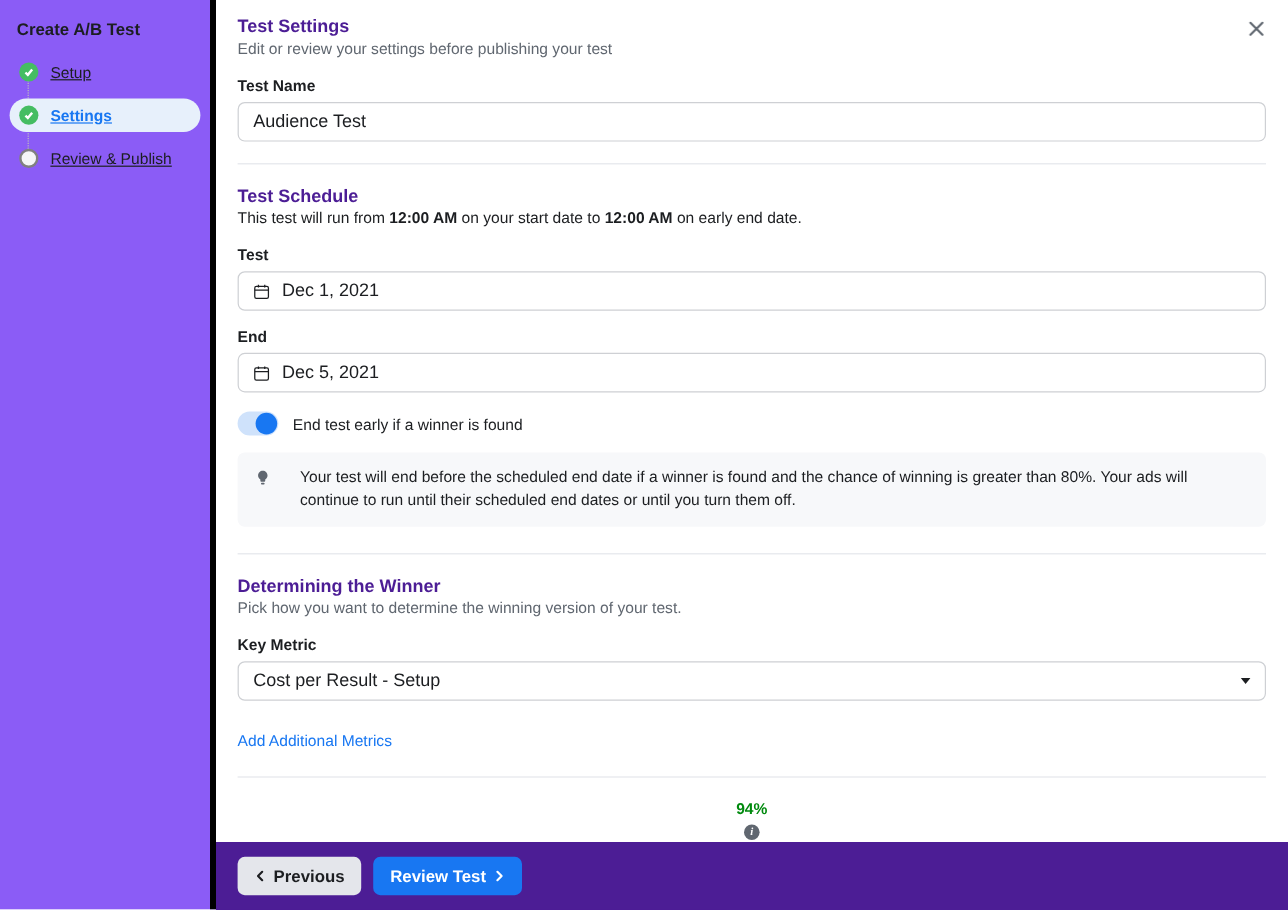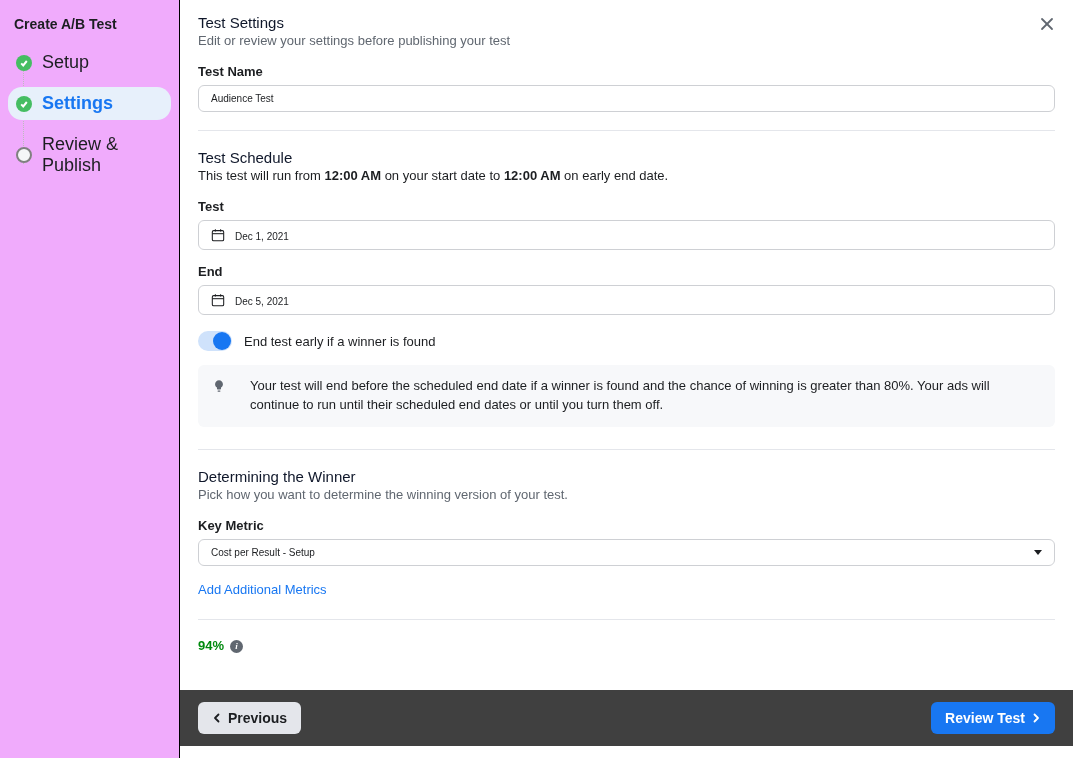--- a/index.html
+++ b/index.html
@@ -8,22 +8,22 @@
       font-size: 13px;
       color: #1c1e21;
       background: #fff;
       width: 1073px;
       height: 758px;
       overflow: hidden;
     }
     .app { display: flex; height: 758px; }
     .sidebar {
       width: 180px;
-      background: #f0abfc;
-      border-right: 1px solid #000000;
+      background: #8b5cf6;
+      border-right: 5px solid #000000;
       padding: 12px 8px;
     }
     .sidebar h1 {
       font-size: 14px;
       font-weight: 700;
       color: #1c1e21;
       padding: 4px 6px 14px 6px;
     }
     .steps { position: relative; }
     .steps::before {
@@ -65,22 +65,23 @@
     .step.pending .circle {
       border: 2px solid #808080;
       background: #f5f6f7;
     }
     .step .check {
       width: 8px; height: 8px;
       stroke: #fff; stroke-width: 2.5; fill: none;
     }
     .step .label {
       margin-left: 10px;
-      font-size: 18px;
-      color: #1c1e21;
+      font-size: 13px;
+      color: #1c1e21;
+      text-decoration: underline;
     }
     .step.active .label { color: #1877f2; font-weight: 600; }
     .step + .step { margin-top: 8px; }
 
     .main {
       flex: 1;
       position: relative;
       display: flex;
       flex-direction: column;
     }
@@ -94,22 +95,22 @@
       top: 10px; right: 12px;
       width: 28px; height: 28px;
       display: flex; align-items: center; justify-content: center;
       border-radius: 4px;
       cursor: pointer;
       color: #606770;
     }
 
     h2.section-title {
       font-size: 15px;
-      font-weight: 400;
-      color: #0f172a;
+      font-weight: 700;
+      color: #4c1d95;
       margin-bottom: 2px;
     }
     .section-desc {
       font-size: 13px;
       color: #606770;
       margin-bottom: 16px;
     }
     .section { margin-bottom: 22px; }
     .divider {
       border-top: 1px solid #e4e6eb;
@@ -120,28 +121,28 @@
       font-size: 13px;
       font-weight: 700;
       color: #1c1e21;
       margin-bottom: 6px;
     }
     .text-input, .date-input, .select-input {
       width: 100%;
       border: 1px solid #ced0d4;
       border-radius: 6px;
       padding: 7px 12px;
-      font-size: 10px;
+      font-size: 15px;
       color: #1c1e21;
       background: #fff;
       font-family: inherit;
     }
     .date-input {
       display: flex;
-      align-items: flex-end;
+      align-items: center;
       gap: 10px;
       cursor: pointer;
     }
     .cal-icon {
       width: 14px; height: 14px;
       flex-shrink: 0;
     }
     .select-input {
       display: flex;
       align-items: center;
@@ -197,28 +198,29 @@
       flex-shrink: 0;
       margin-top: 2px;
       color: #606770;
     }
 
     .add-link {
       color: #1877f2;
       font-size: 13px;
       cursor: pointer;
       display: inline-block;
-      margin-top: 2px;
+      margin-top: 12px;
     }
 
     .power-row {
       display: flex;
-      align-items: flex-end;
+      align-items: center;
       gap: 6px;
       margin-top: 4px;
+      flex-direction: column;
     }
     .power-val {
       font-weight: 700;
       color: #008a0e;
       font-size: 13px;
     }
     .info-icon {
       width: 13px; height: 13px;
       border-radius: 50%;
       background: #606770;
@@ -226,25 +228,25 @@
       display: flex; align-items: center; justify-content: center;
       font-size: 9px;
       font-style: italic;
       font-family: Georgia, serif;
       font-weight: bold;
       cursor: pointer;
     }
 
     .footer {
       position: absolute;
-      bottom: 12px; left: 0; right: 0;
-      display: flex;
-      justify-content: space-between;
+      bottom: 0; left: 0; right: 0;
+      display: flex;
+      justify-content: flex-start;
       padding: 12px 18px;
-      background: #404040;
+      background: #4c1d95;
       gap: 10px;
     }
     .btn {
       display: flex;
       align-items: center;
       justify-content: center;
       gap: 6px;
       padding: 8px 14px;
       border-radius: 6px;
       font-size: 14px;

